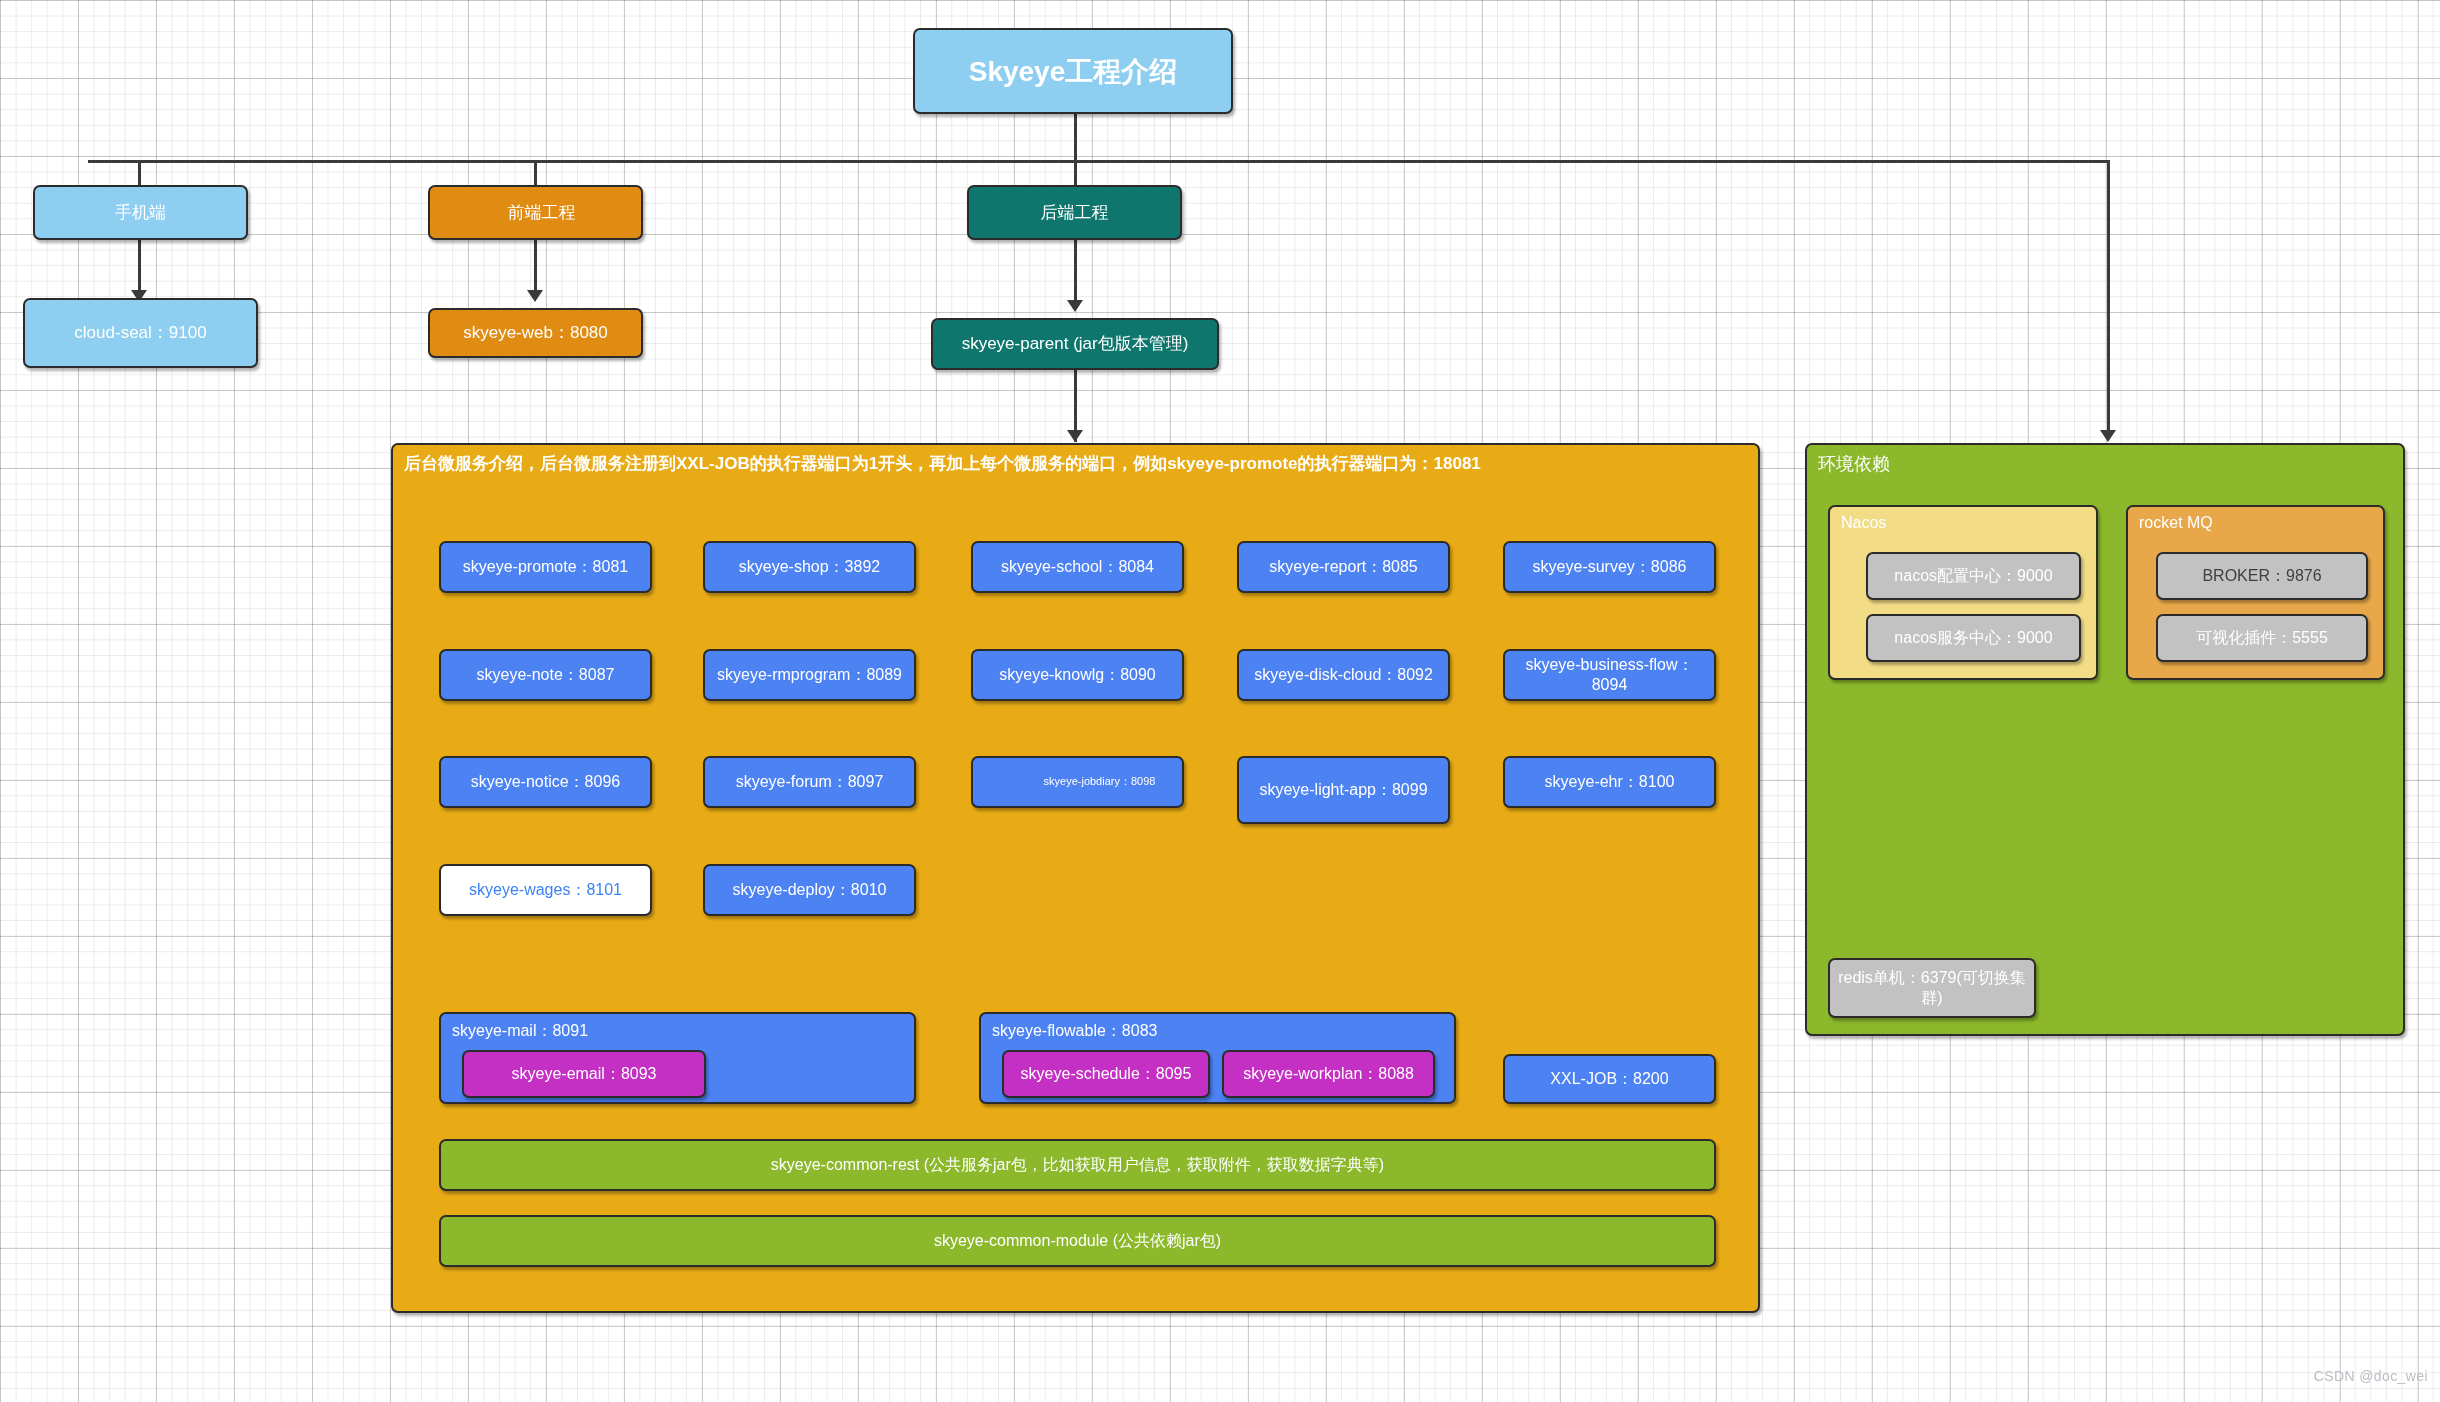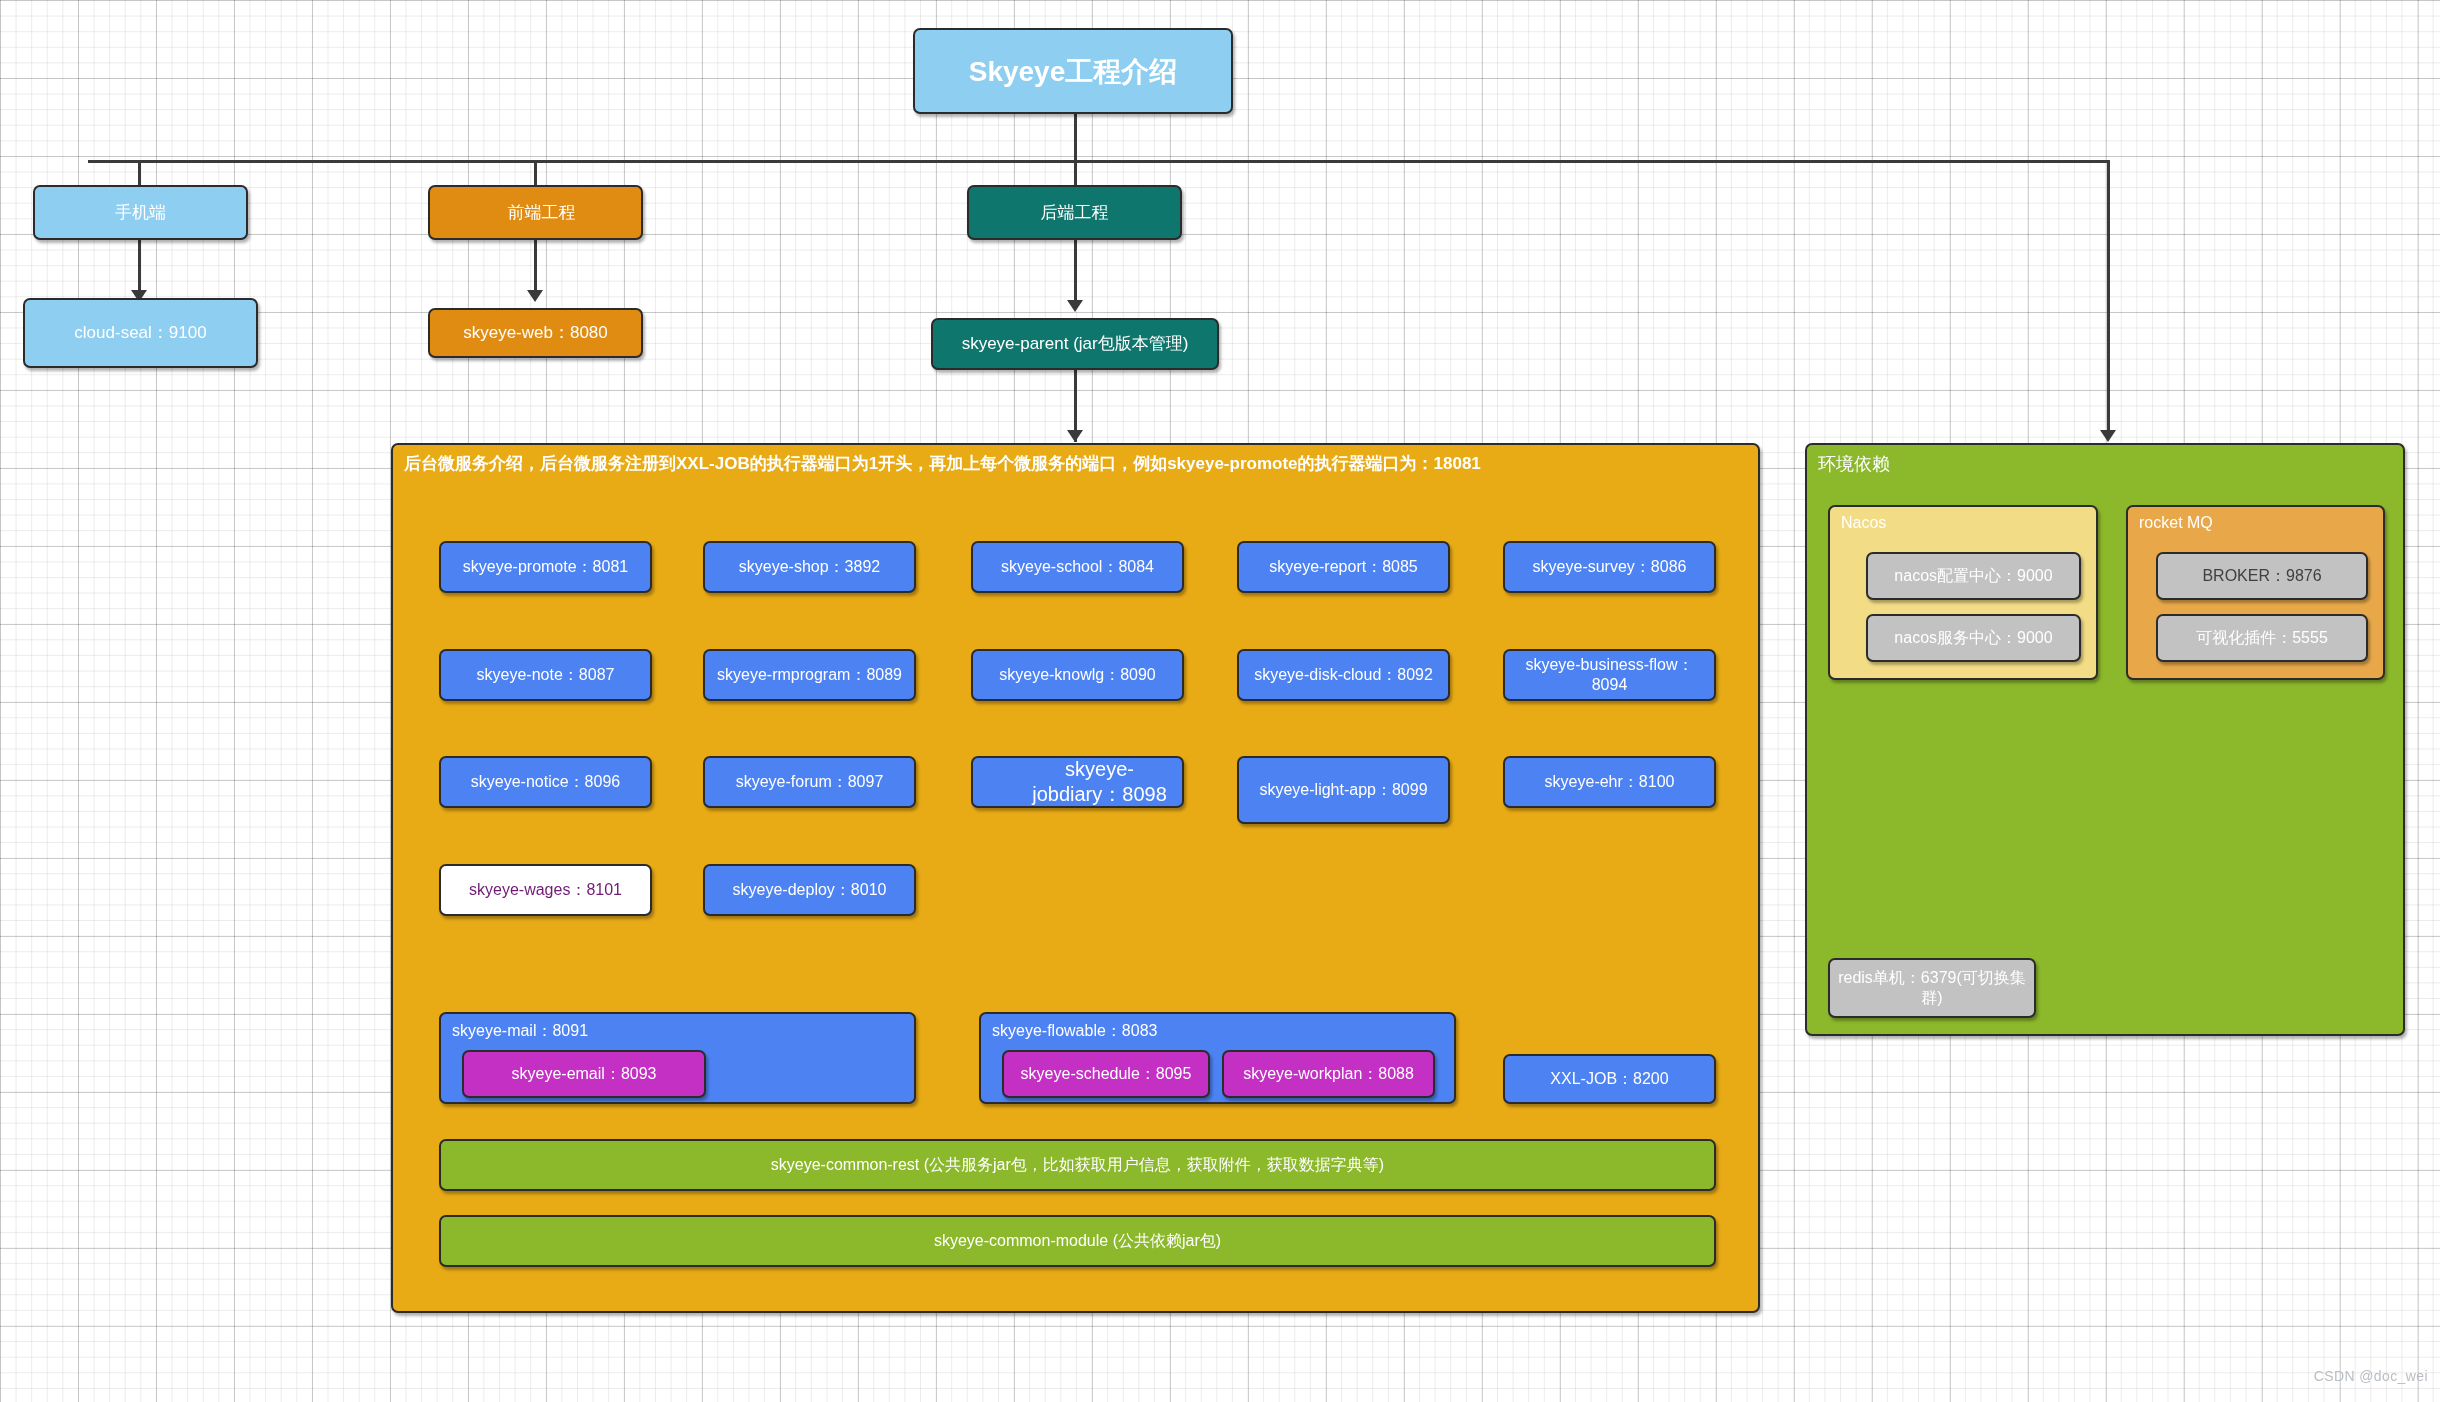--- a/index.html
+++ b/index.html
@@ -22,21 +22,21 @@
     box-shadow:2px 3px 3px rgba(0,0,0,0.30);
     line-height:1.25;
   }
   .lbl{display:block;padding:0 6px;}
 
   
   .c-lightblue{background:#8ecef0;}
   .c-orange{background:#e08c12;}
   .c-royal{background:#0f766e;}
   .c-service{background:#4d82f3;}
-  .c-white{background:#ffffff;color:#701a75;}
+  .c-white{background:#ffffff;color:#3b82f6;}
   .c-purple{background:#c42fc4;}
   .c-green{background:#8cb82b;}
   .c-gray{background:#c2c2c2;}
   .c-nacos{background:#f2dc86;}
   .c-rmq{background:#e8a84a;}
   .c-panel-orange{background:#e8ab16;}
 
   
   .grp{
     display:block;position:absolute;box-sizing:border-box;
@@ -151,21 +151,21 @@
     <span class="lbl" style="font-size:16px;">skyeye-business-flow：8094</span>
   </div>
 
   <div class="box c-service" style="left:46px;top:311px;width:213px;height:52px;">
     <span class="lbl" style="font-size:16px;">skyeye-notice：8096</span>
   </div>
   <div class="box c-service" style="left:310px;top:311px;width:213px;height:52px;">
     <span class="lbl" style="font-size:16px;">skyeye-forum：8097</span>
   </div>
   <div class="box c-service" style="left:578px;top:311px;width:213px;height:52px;">
-    <span class="lbl" style="font-size:20px;margin-left:44px;">skyeye-jobdiary：8098</span>
+    <span class="lbl" style="font-size:11px;margin-left:44px;">skyeye-jobdiary：8098</span>
   </div>
   <div class="box c-service" style="left:844px;top:311px;width:213px;height:68px;">
     <span class="lbl" style="font-size:16px;">skyeye-light-app：8099</span>
   </div>
   <div class="box c-service" style="left:1110px;top:311px;width:213px;height:52px;">
     <span class="lbl" style="font-size:16px;">skyeye-ehr：8100</span>
   </div>
 
   <div class="box c-white" style="left:46px;top:419px;width:213px;height:52px;">
     <span class="lbl" style="font-size:16px;">skyeye-wages：8101</span>

